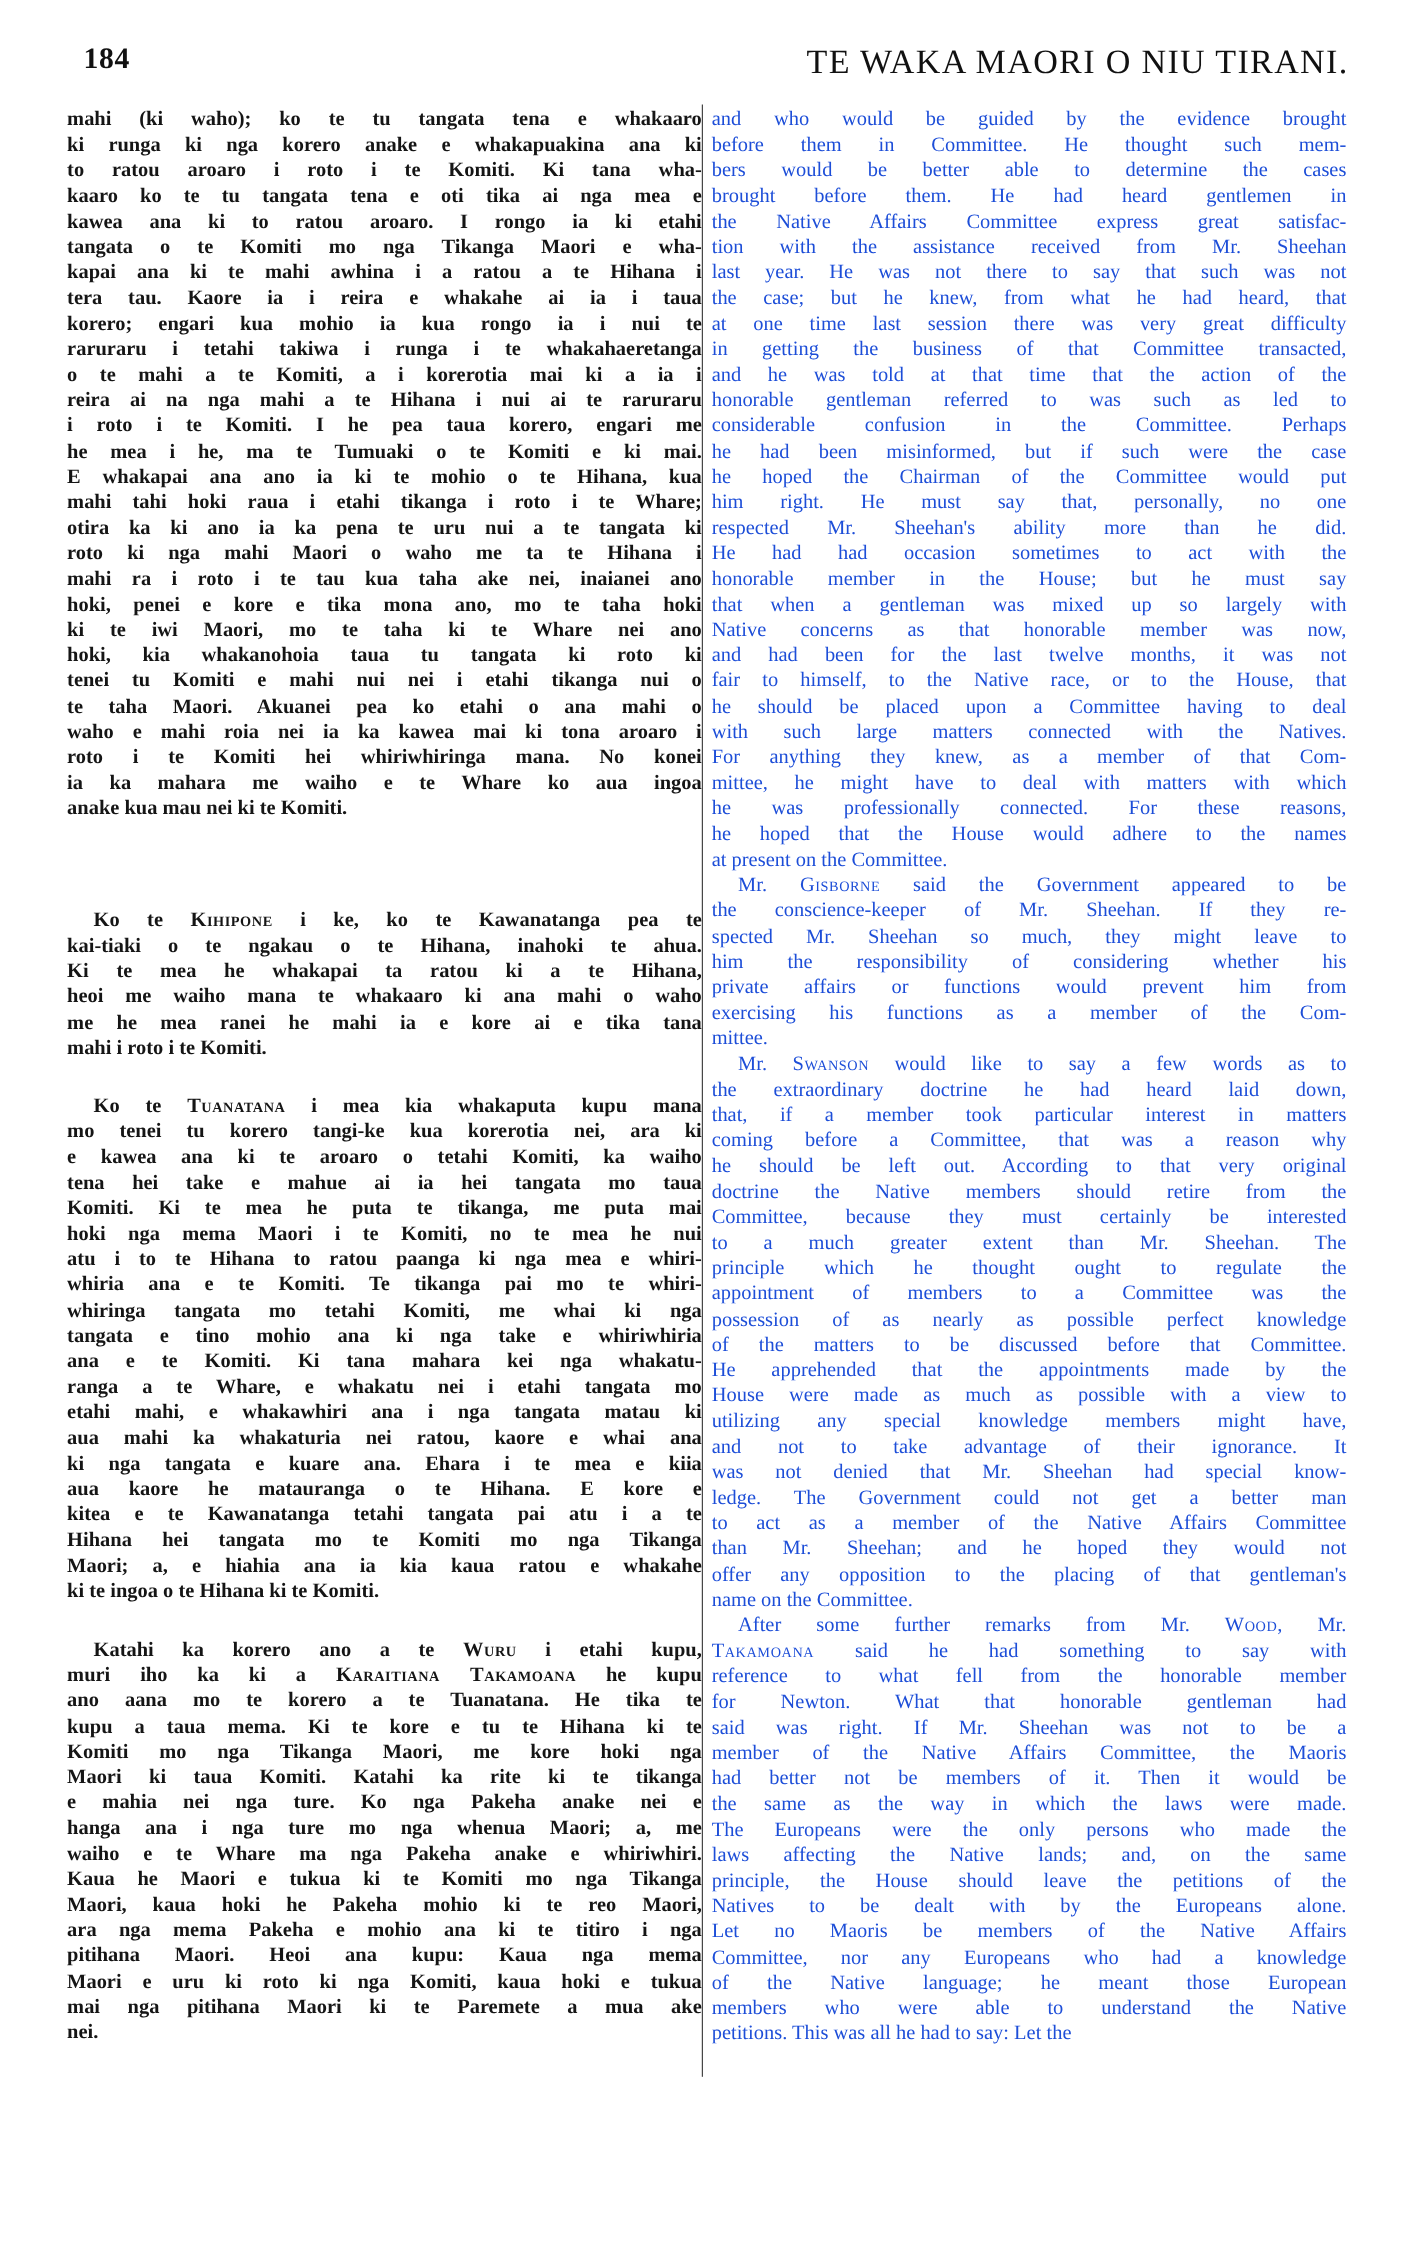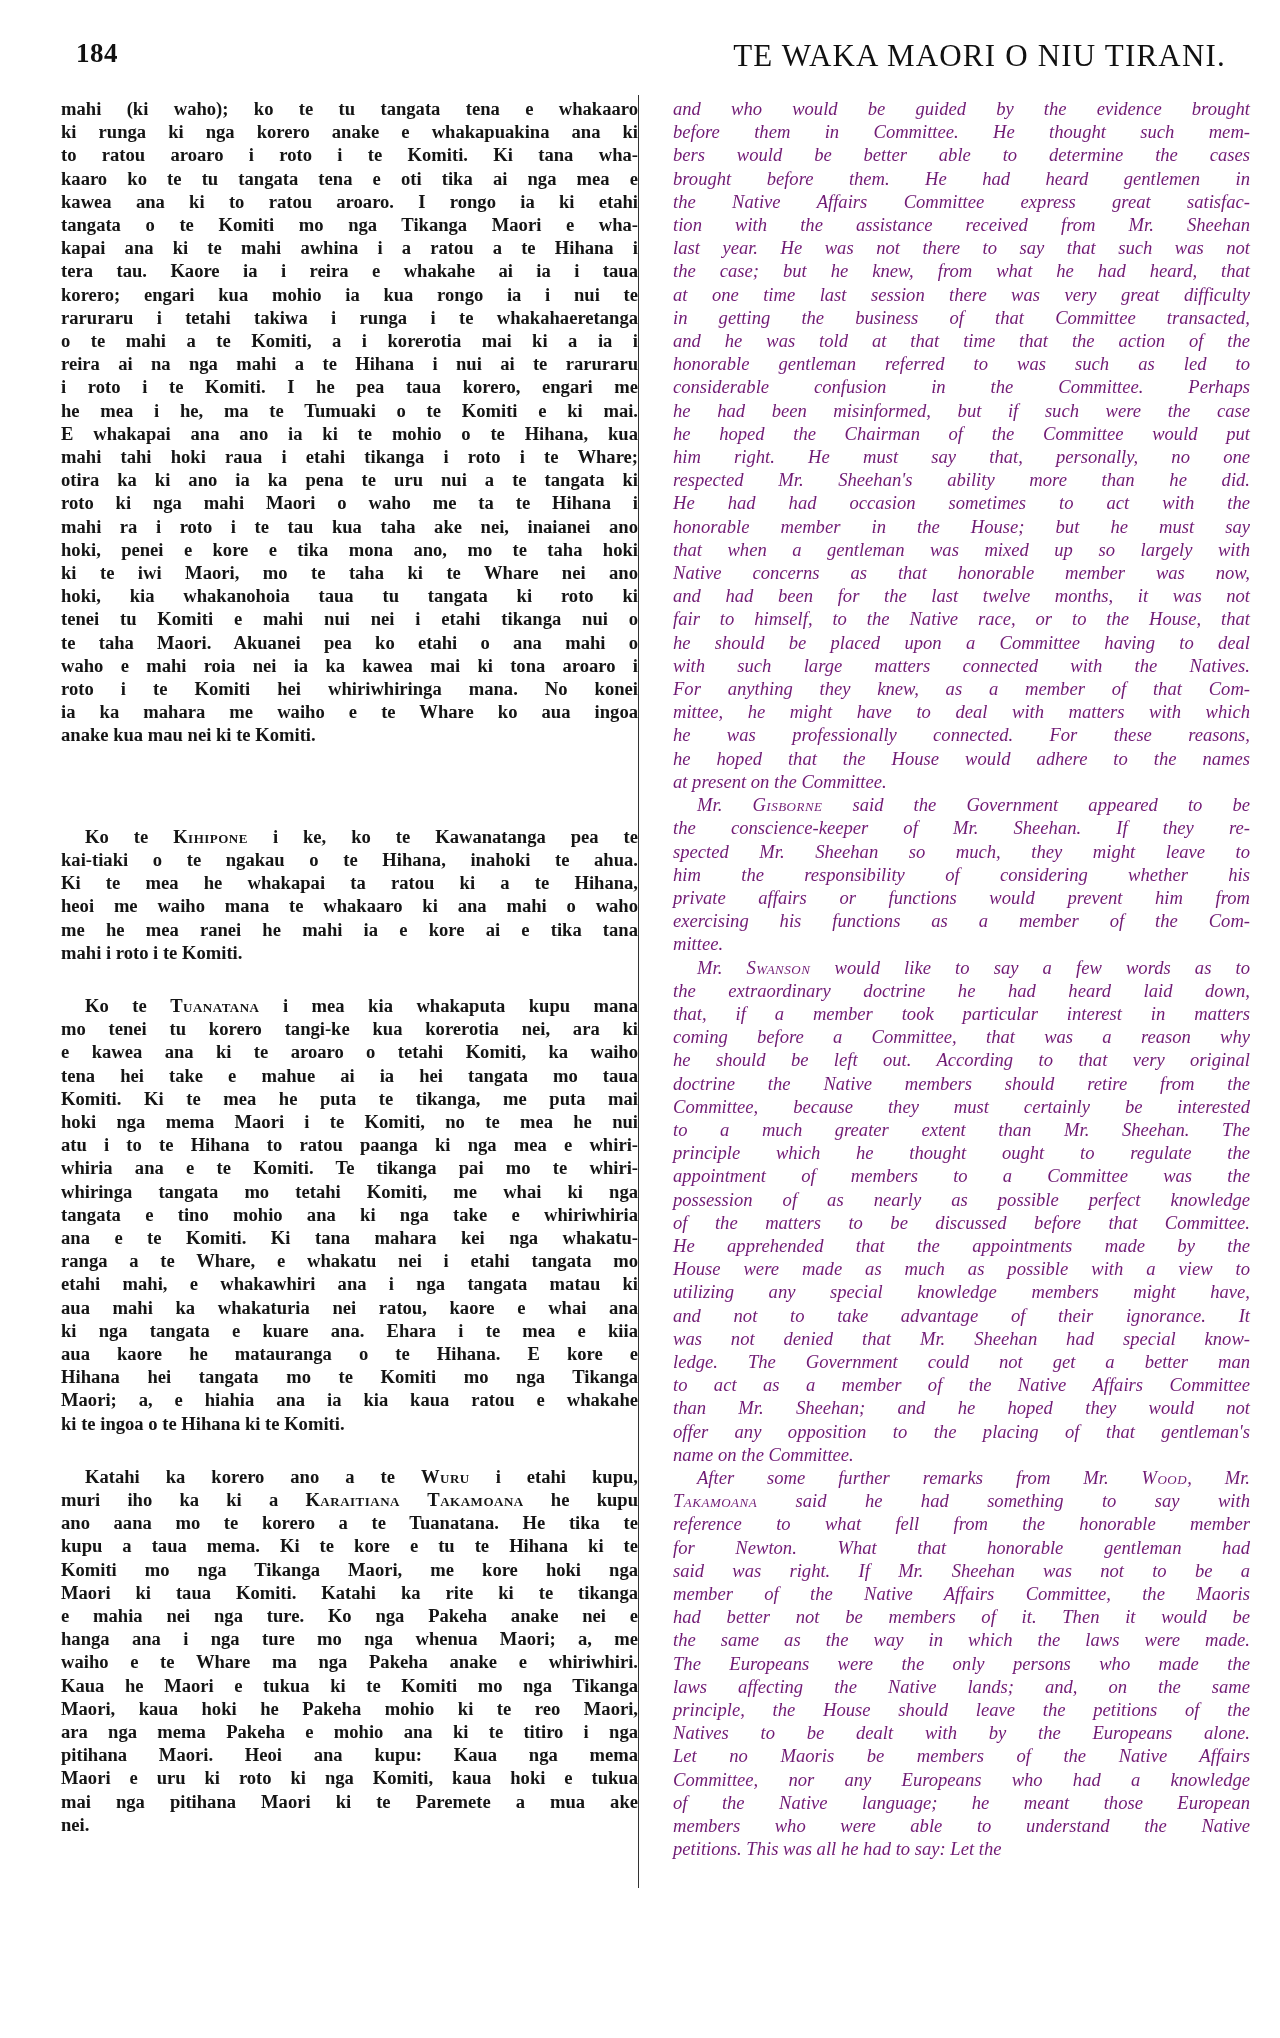--- a/index.html
+++ b/index.html
@@ -38,21 +38,21 @@
     .column {
       position: absolute;
       top: 97px;
       width: 577px;
       font-size: 18.6px;
       line-height: 23.2px;
       text-align: justify;
       hyphens: manual;
     }
     .col-left { left: 61px; font-weight: bold; color: #151515; }
-    .col-right { left: 673px; color: #701a75; font-style: italic; }
+    .col-right { left: 647px; color: #1d4ed8; }
     .column-rule {
       position: absolute;
       left: 638px;
       top: 95px;
       width: 1px;
       height: 1793px;
       background: #333333;
     }
     .para { margin: 0; text-indent: 0; }
     .para.indent { text-indent: 24px; }
@@ -123,20 +123,21 @@
       <span class="line">atu i to te Hihana to ratou paanga ki nga mea e whiri-</span>
       <span class="line">whiria ana e te Komiti. Te tikanga pai mo te whiri-</span>
       <span class="line">whiringa tangata mo tetahi Komiti, me whai ki nga</span>
       <span class="line">tangata e tino mohio ana ki nga take e whiriwhiria</span>
       <span class="line">ana e te Komiti. Ki tana mahara kei nga whakatu-</span>
       <span class="line">ranga a te Whare, e whakatu nei i etahi tangata mo</span>
       <span class="line">etahi mahi, e whakawhiri ana i nga tangata matau ki</span>
       <span class="line">aua mahi ka whakaturia nei ratou, kaore e whai ana</span>
       <span class="line">ki nga tangata e kuare ana. Ehara i te mea e kiia</span>
       <span class="line">aua kaore he matauranga o te Hihana. E kore e</span>
+      <span class="line">kitea e te Kawanatanga tetahi tangata pai atu i a te</span>
       <span class="line">Hihana hei tangata mo te Komiti mo nga Tikanga</span>
       <span class="line">Maori; a, e hiahia ana ia kia kaua ratou e whakahe</span>
       <span class="line last">ki te ingoa o te Hihana ki te Komiti.</span>
     </div>
   <div class="gap-medium"></div>
   <div class="para indent" style="text-indent: 0px;">
       <span class="line" style="padding-left: 24px;">Katahi ka korero ano a te <span class="sc">Wuru</span> i etahi kupu,</span>
       <span class="line">muri iho ka ki a <span class="sc">Karaitiana Takamoana</span> he kupu</span>
       <span class="line">ano aana mo te korero a te Tuanatana. He tika te</span>
       <span class="line">kupu a taua mema. Ki te kore e tu te Hihana ki te</span>

